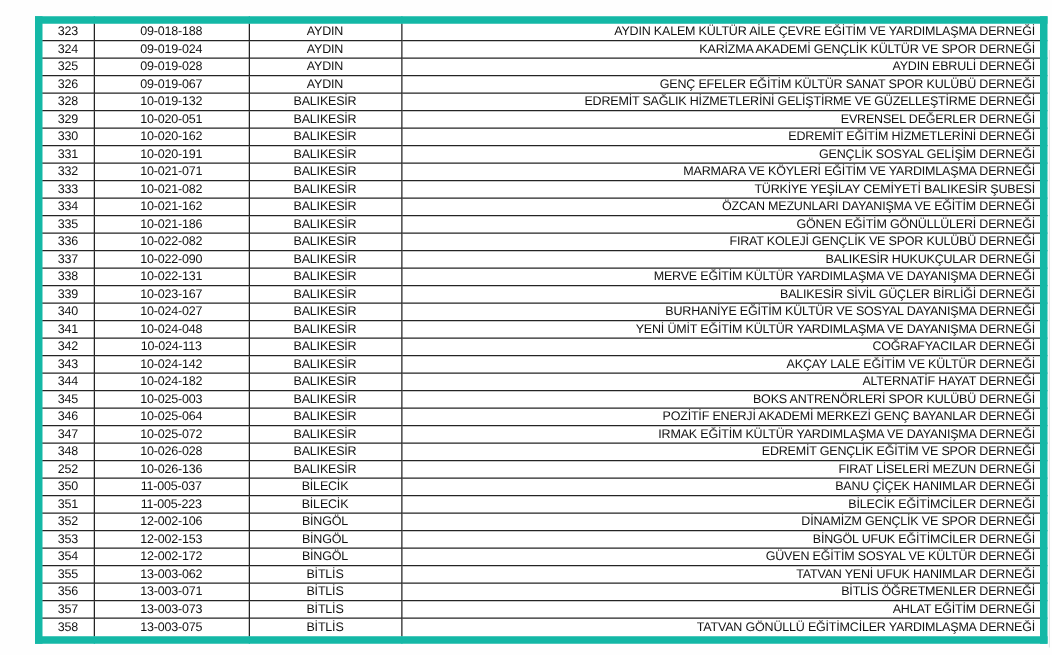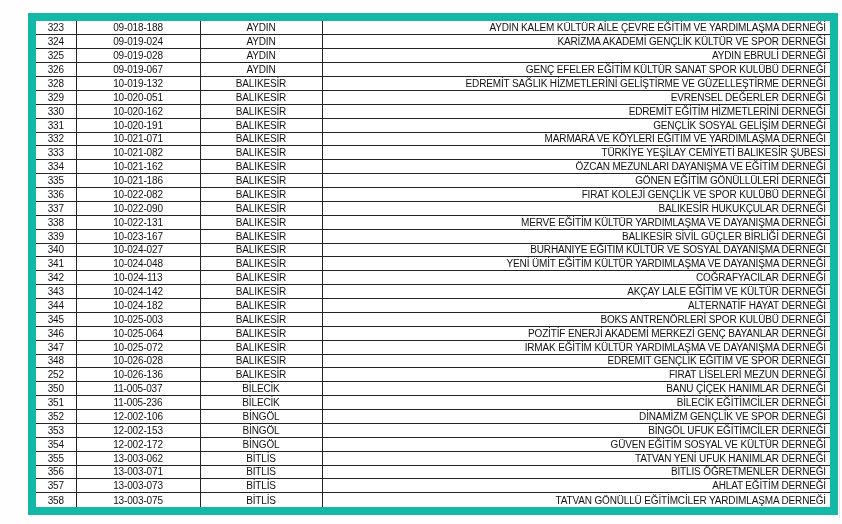--- a/index.html
+++ b/index.html
@@ -28,21 +28,21 @@
     background: rgba(0,0,0,0.10);
   }
   table.assoc {
     position: absolute;
     left: 28px;
     top: 13px;
     width: 810px;
     height: 502px;
     border-collapse: collapse;
     table-layout: fixed;
-    border: 8px solid #14b8a6;
+    border: 6px solid #14b8a6;
   }
   table.assoc td {
     border: 1px solid #242424;
     
     box-shadow: 0 2px 0 rgba(70, 70, 70, 0.14);
     font-size: 10px;
     line-height: 11px;
     letter-spacing: -0.15px;
     color: #121212;
     padding: 0 4px;
@@ -233,21 +233,21 @@
           <td class="c-name">FIRAT LİSELERİ MEZUN DERNEĞİ</td>
         </tr>
         <tr>
           <td class="c-no">350</td>
           <td class="c-code">11-005-037</td>
           <td class="c-prov">BİLECİK</td>
           <td class="c-name">BANU ÇİÇEK HANIMLAR DERNEĞİ</td>
         </tr>
         <tr>
           <td class="c-no">351</td>
-          <td class="c-code">11-005-236</td>
+          <td class="c-code">11-005-223</td>
           <td class="c-prov">BİLECİK</td>
           <td class="c-name">BİLECİK EĞİTİMCİLER DERNEĞİ</td>
         </tr>
         <tr>
           <td class="c-no">352</td>
           <td class="c-code">12-002-106</td>
           <td class="c-prov">BİNGÖL</td>
           <td class="c-name">DİNAMİZM GENÇLİK VE SPOR DERNEĞİ</td>
         </tr>
         <tr>

